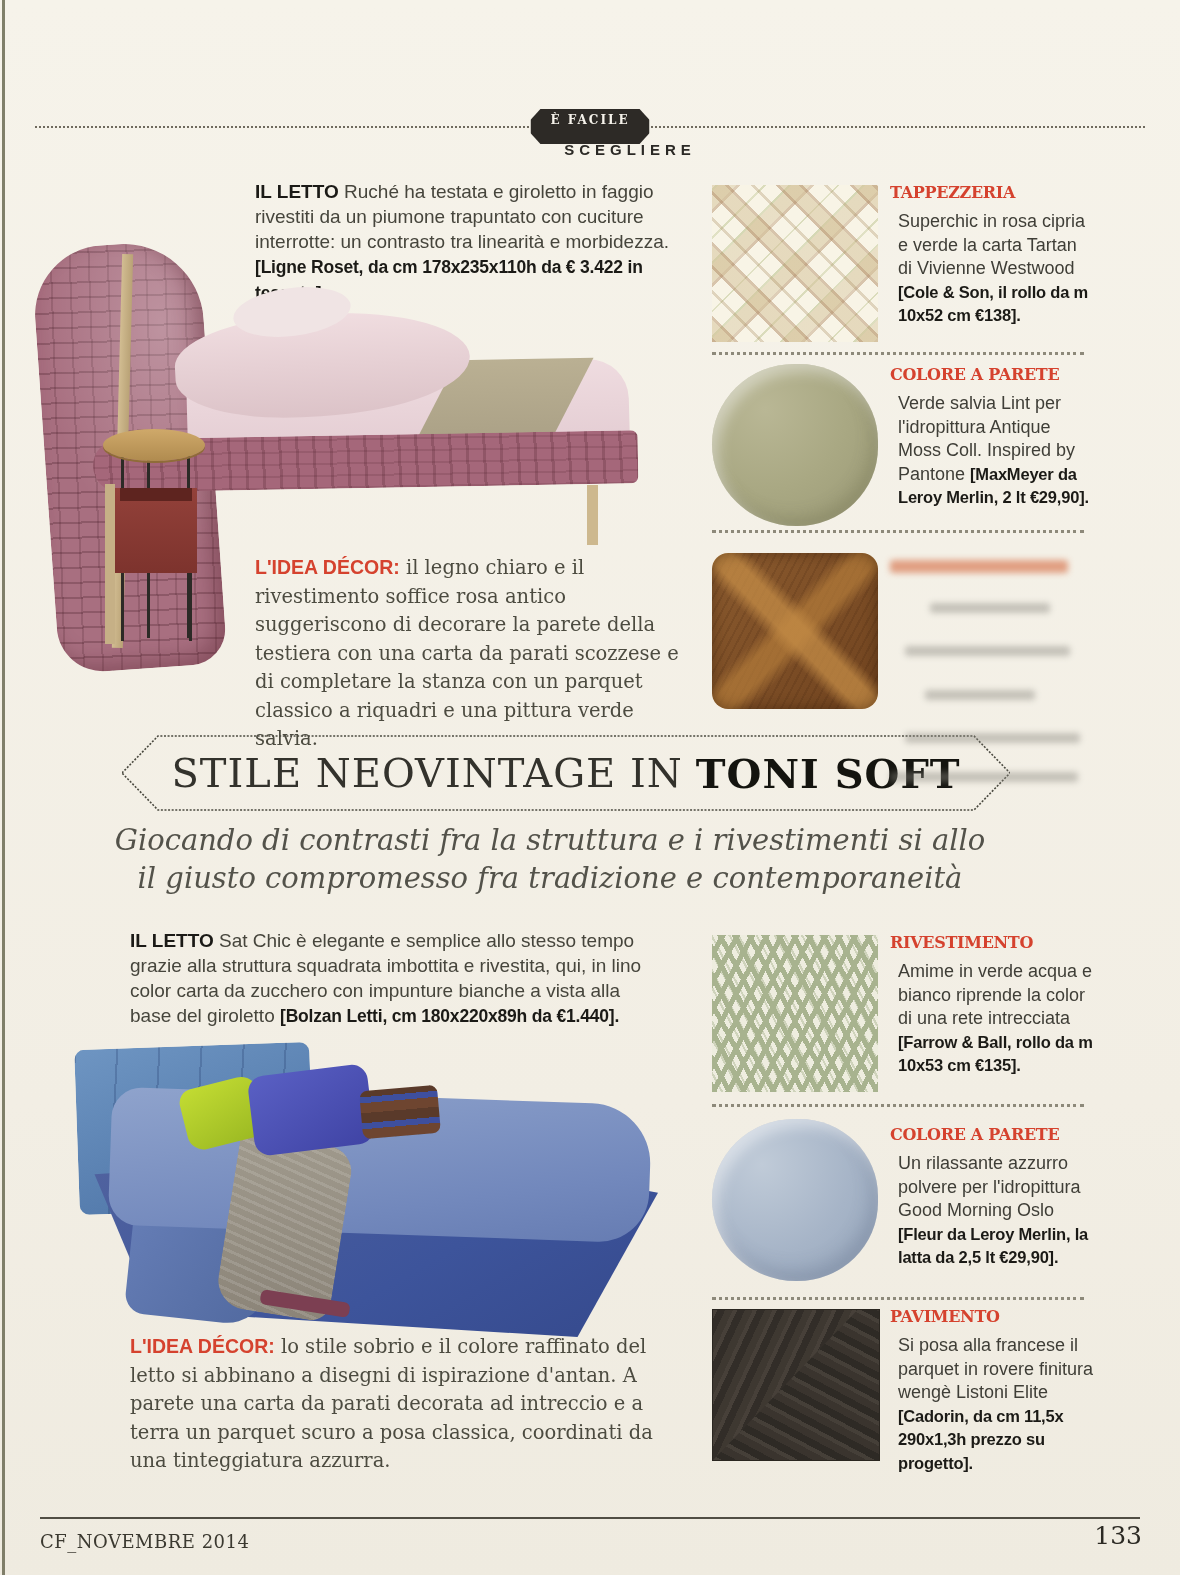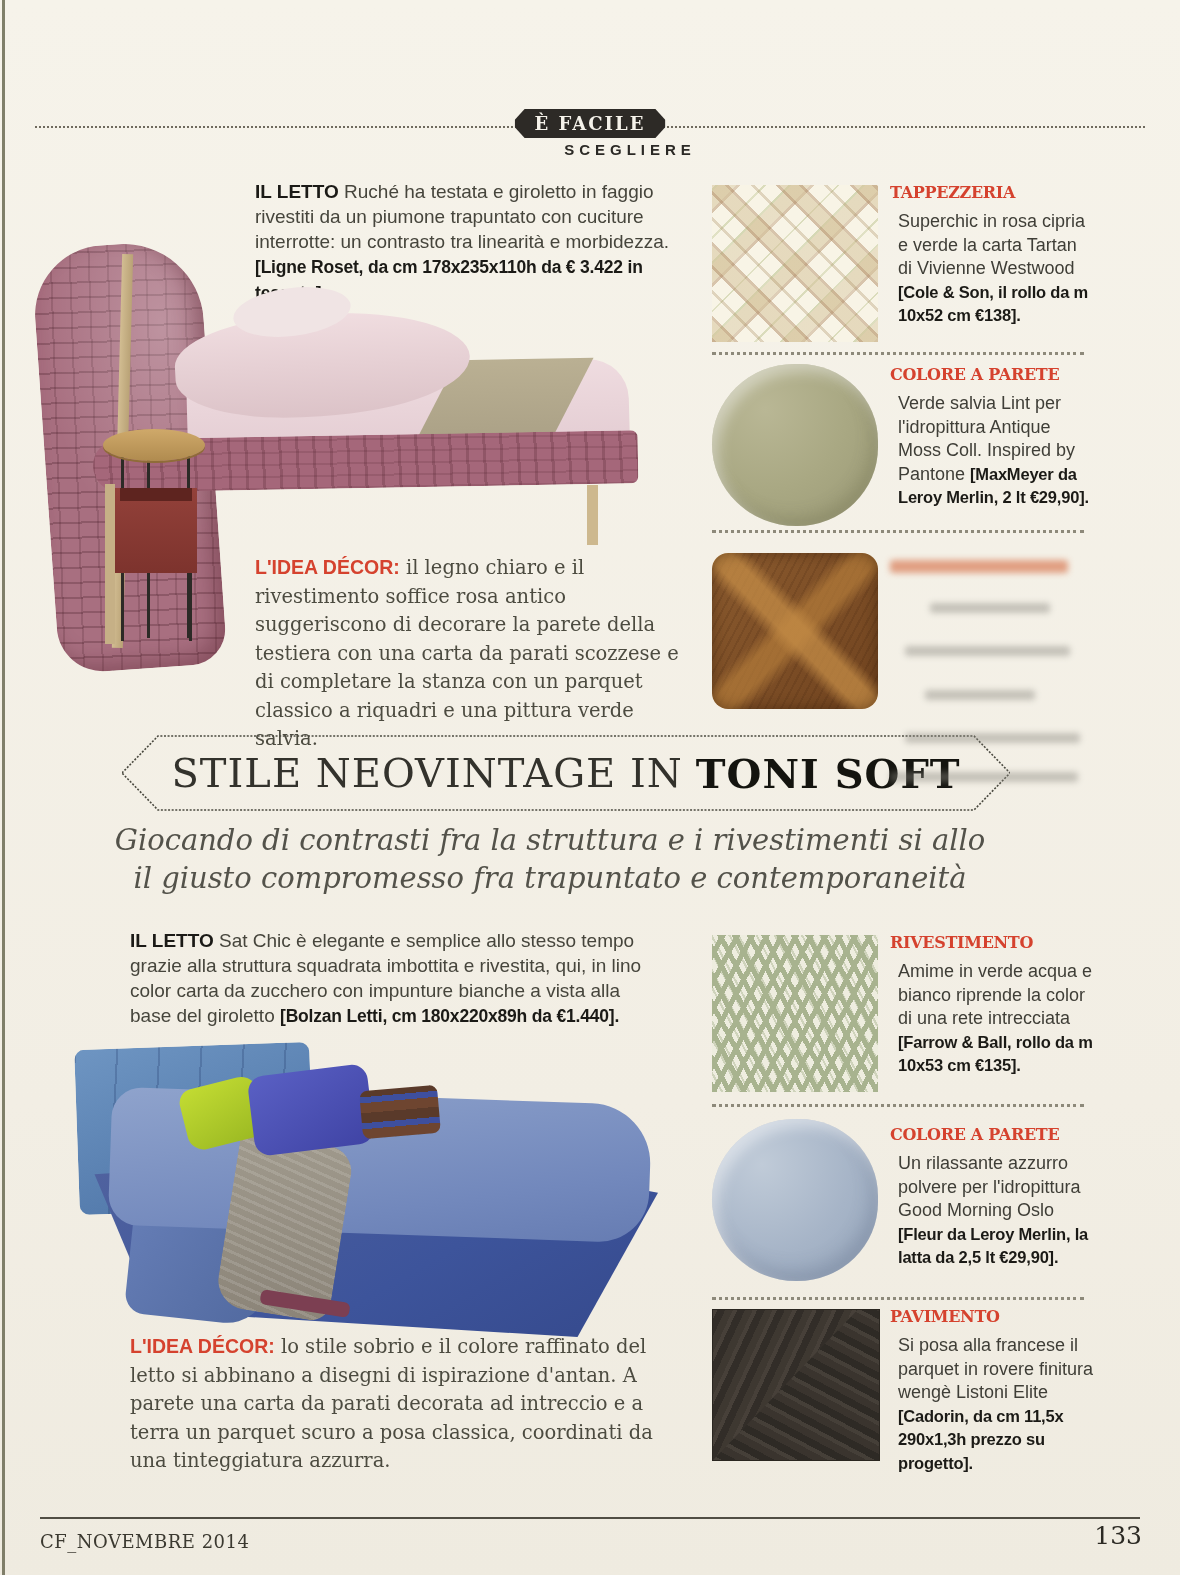--- a/index.html
+++ b/index.html
@@ -8,22 +8,22 @@
     --text-dark:#1b1a16; --text-body:#46453c;
   }
   .page{position:relative;width:1180px;height:1575px;margin:0 auto;
     background:linear-gradient(180deg,#f6f3ea,#f2eee4 70%,#efebe0);
     font-family:"Liberation Sans",sans-serif;overflow:hidden;}
   .edge-left{position:absolute;left:2px;top:0;width:3px;height:100%;background:#6b6b54;opacity:.85;}
 
   
   .toprule{position:absolute;left:35px;right:35px;top:126px;border-top:2px dotted #6f6a5e;}
   .badge{position:absolute;left:50%;top:109px;transform:translateX(-50%);
-    background:var(--badge-bg);color:#f5f2ea;padding:4px 20px 4px;
-    font-family:"DejaVu Serif",serif;font-weight:bold;font-size:18px;letter-spacing:2px;white-space:nowrap;
+    background:var(--badge-bg);color:#f5f2ea;padding:4px 20px 17px;
+    font-family:"DejaVu Serif",serif;font-weight:bold;font-size:12px;letter-spacing:2px;white-space:nowrap;
     clip-path:polygon(10px 0,calc(100% - 10px) 0,100% 11px,100% calc(100% - 11px),calc(100% - 10px) 100%,10px 100%,0 calc(100% - 11px),0 11px);}
   .badge-sub{position:absolute;left:50%;top:141px;transform:translateX(-50%);
     font-weight:bold;font-size:15px;letter-spacing:5px;color:#2b2925;white-space:nowrap;margin-left:40px;}
 
   
   .para{position:absolute;font-size:19px;line-height:25px;color:var(--text-body);margin:0;}
   .lead{color:var(--text-dark);font-weight:bold;}
   .bracket{font-weight:bold;color:var(--text-dark);font-size:17.5px;letter-spacing:-0.2px;}
   .para1{left:255px;top:179px;width:424px;}
   .para2{left:130px;top:928px;width:532px;}
@@ -175,21 +175,21 @@
     <svg viewBox="0 0 888 80">
       <polygon points="0,40 36,3 852,3 888,40 852,77 36,77" fill="none" stroke="#4a493f" stroke-width="1.6" stroke-dasharray="2,1.6"></polygon>
     </svg>
     <div class="btext">
         <span>STILE NEOVINTAGE IN</span>
         <span class="bbold">TONI SOFT</span>
       </div>
   </div>
   <div class="subtitle">
     <span>Giocando di contrasti fra la struttura e i rivestimenti si allo</span><br>
-    <span>il giusto compromesso fra trapuntato e contemporaneità</span>
+    <span>il giusto compromesso fra tradizione e contemporaneità</span>
   </div>
 
   <p class="para para2"><span class="lead">IL LETTO</span><span> Sat Chic è elegante e semplice allo stesso tempo grazie alla struttura squadrata imbottita e rivestita, qui, in lino color carta da zucchero con impunture bianche a vista alla base del giroletto </span><span class="bracket">[Bolzan Letti, cm 180x220x89h da €1.440].</span></p>
 
   <div class="photo p2">
     <div class="hb2"></div>
     <div class="base2"></div>
     <div class="sheetfold"></div>
     <div class="duvet2"></div>
     <div class="throw"></div>

